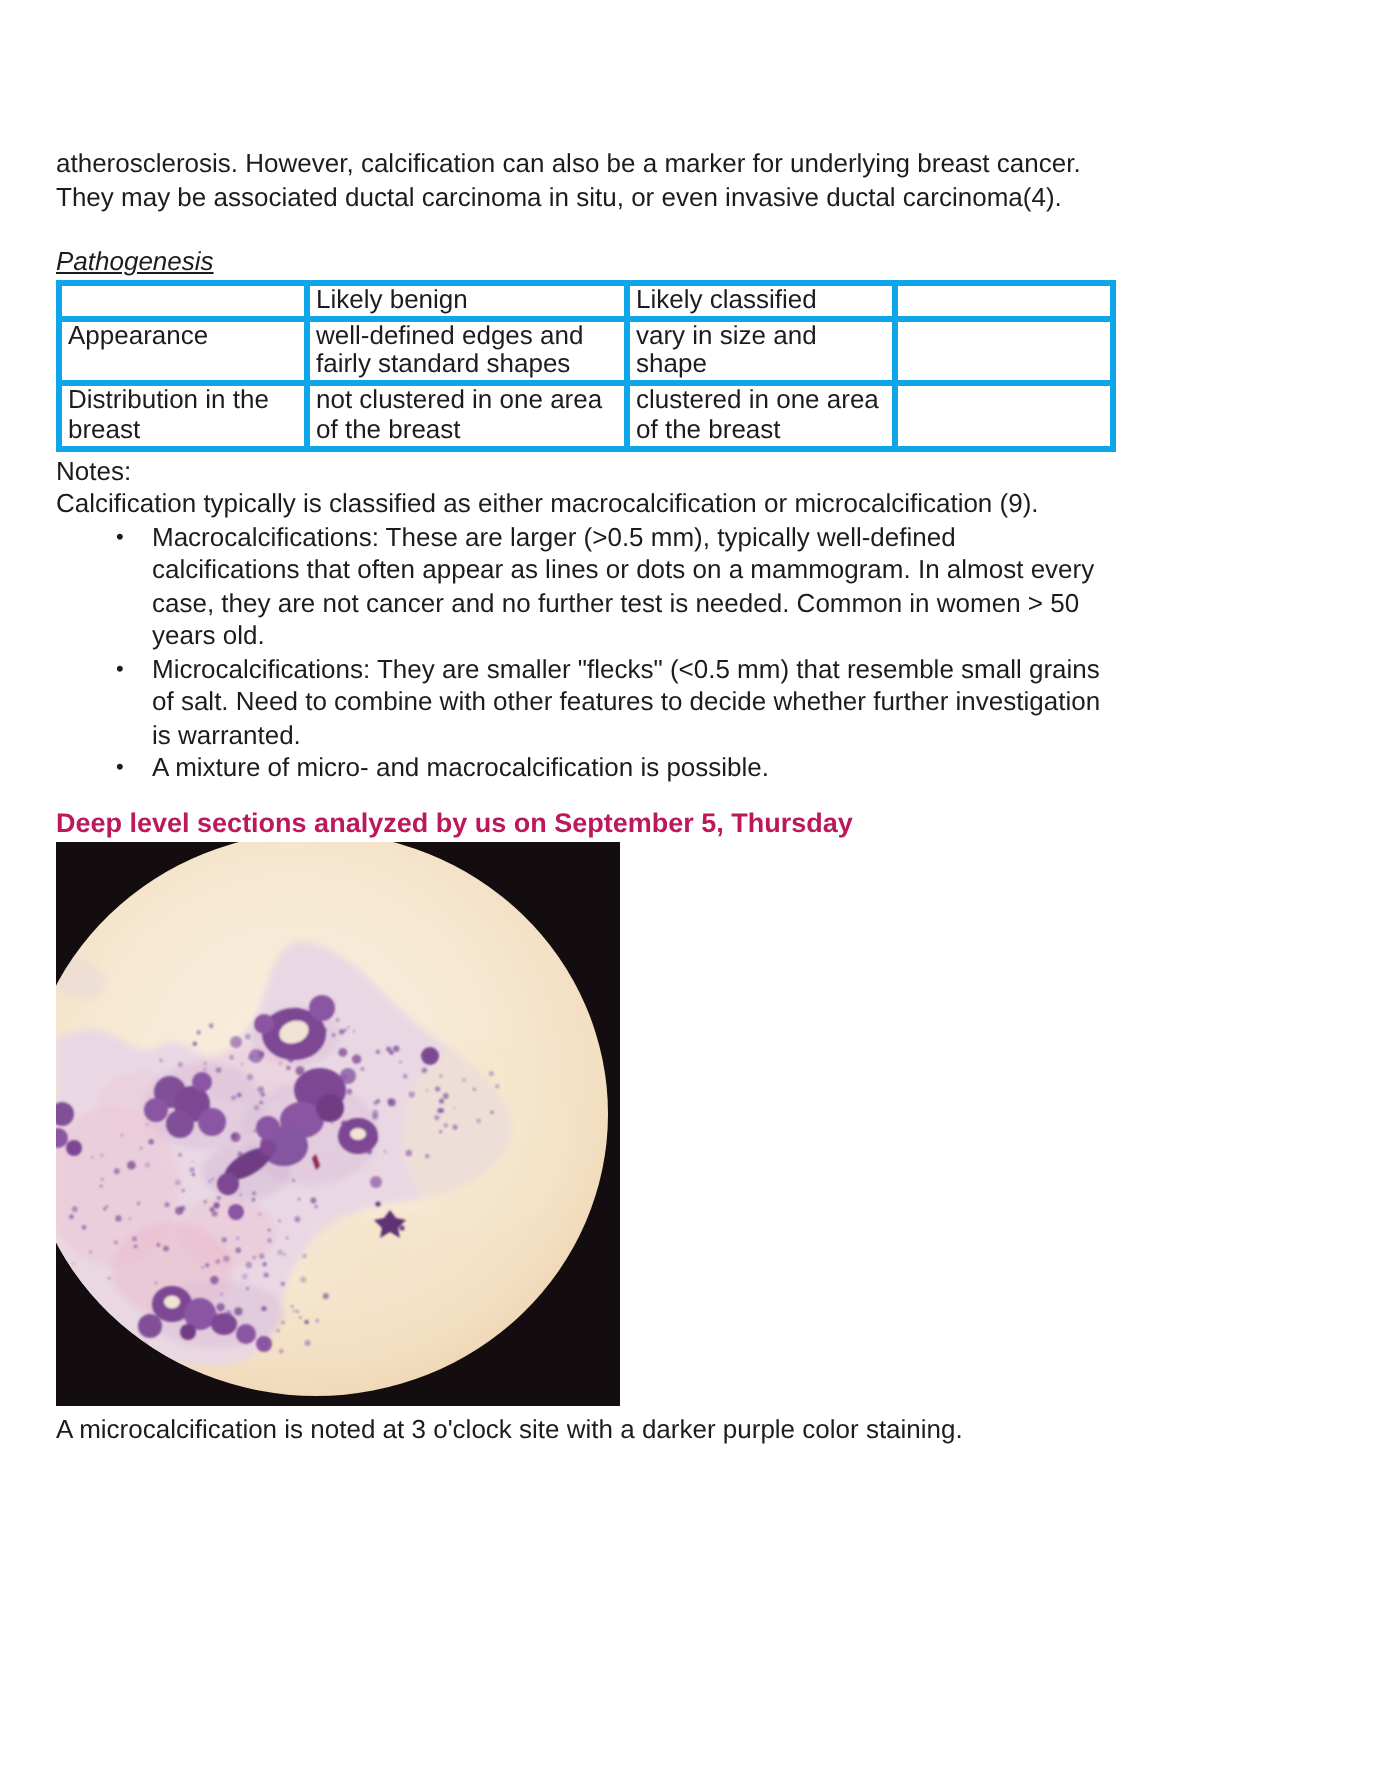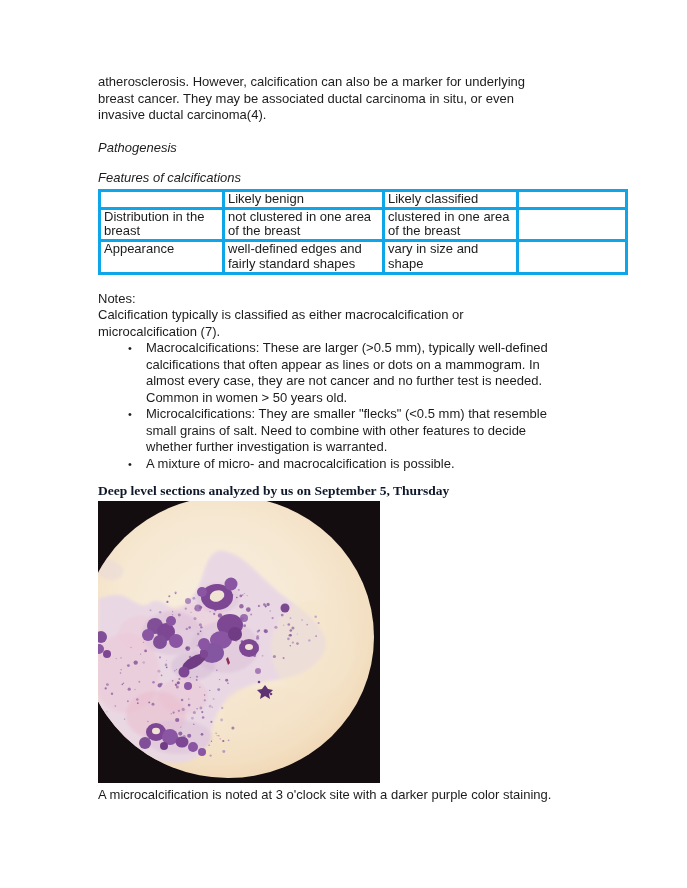--- a/index.html
+++ b/index.html
@@ -2,34 +2,34 @@
 <html><head>
 <meta charset="utf-8">
 <style>
   html,body{margin:0;padding:0;background:#ffffff;}
   body{
     width:687px;height:888px;overflow:hidden;
     font-family:"Liberation Sans","DejaVu Sans",sans-serif;
     font-size:13px;line-height:16.5px;color:#1c1c1c;
     -webkit-font-smoothing:antialiased;
   }
-  .page{box-sizing:border-box;width:609px;height:888px;padding:74px 56px 0 98px;}
+  .page{box-sizing:border-box;width:609px;height:888px;padding:74px 56px 0 28px;}
   p{margin:0;}
-  .italic{font-style:italic;}
+  .italic{font-style:italic;text-decoration:underline;}
   .patho-heading{margin-top:16px;}
   .patho-body{text-indent:40px;}
   .features-heading{margin-top:14px;margin-bottom:2px;}
   table.features{border-collapse:collapse;table-layout:fixed;width:527px;}
   table.features td{
     border:3px solid #0ea5e9;padding:0 3px;vertical-align:top;
     font-size:13px;line-height:14.8px;
     overflow:hidden;
   }
   table.features tr.hdr td{height:15px;line-height:14px;}
-  .notes-heading{margin-top:16px;}
+  .notes-heading{margin-top:2px;}
   ul.notes-list{margin:0;padding:0 0 0 48px;list-style:none;}
   ul.notes-list li{position:relative;}
   ul.notes-list li .marker{
     position:absolute;left:-18px;top:0;font-size:11px;
   }
   .section-heading{
     margin-top:11px;font-weight:bold;font-size:13.5px;color:#e43029;
   }
   .magnification{margin:0;}
   figure.micrograph{margin:1px 0 0 0;width:282px;height:282px;line-height:0;}
@@ -37,70 +37,69 @@
 </style>
 </head>
 <body>
 
 <div class="page">
 
   <p>atherosclerosis. However, calcification can also be a marker for underlying breast cancer. They may be associated ductal carcinoma in situ, or even invasive ductal carcinoma(4).</p>
 
   <p class="italic patho-heading">Pathogenesis</p>
 
-  <p class="italic features-heading">Features of calcifications</p>
 
   <table class="features">
     <colgroup>
         <col style="width:124px">
         <col style="width:160px">
         <col style="width:134px">
         <col style="width:109px">
       </colgroup>
     <tbody>
         <tr class="hdr">
       <td></td>
       <td>Likely benign</td>
       <td>Likely classified</td>
       <td></td>
     </tr>
     <tr>
+      <td>Appearance</td>
+      <td>well-defined edges and fairly standard shapes</td>
+      <td>vary in size and shape</td>
+      <td></td>
+    </tr>
+    <tr>
       <td>Distribution in the breast</td>
       <td>not clustered in one area of the breast</td>
       <td>clustered in one area of the breast</td>
       <td></td>
     </tr>
-    <tr>
-      <td>Appearance</td>
-      <td>well-defined edges and fairly standard shapes</td>
-      <td>vary in size and shape</td>
-      <td></td>
-    </tr>
   </tbody>
     </table>
 
   <p class="notes-heading">Notes:</p>
-  <p>Calcification typically is classified as either macrocalcification or microcalcification (7).</p>
+  <p>Calcification typically is classified as either macrocalcification or microcalcification (9).</p>
 
   <ul class="notes-list">
     <li>
       <span class="marker">•</span>
       <span>Macrocalcifications: These are larger (&gt;0.5 mm), typically well-defined calcifications that often appear as lines or dots on a mammogram. In almost every case, they are not cancer and no further test is needed. Common in women &gt; 50 years old.</span>
     </li>
     <li>
       <span class="marker">•</span>
       <span>Microcalcifications: They are smaller "flecks" (&lt;0.5 mm) that resemble small grains of salt. Need to combine with other features to decide whether further investigation is warranted.</span>
     </li>
     <li>
       <span class="marker">•</span>
       <span>A mixture of micro- and macrocalcification is possible.</span>
     </li>
   </ul>
 
-  <p class="section-heading" style="color: #0f172a; font-family: Liberation Serif, serif;">Deep level sections analyzed by us on September 5, Thursday</p>
+  <p class="section-heading" style="color: #be185d;">Deep level sections analyzed by us on September 5, Thursday</p>
 
   <figure class="micrograph">
     <svg width="282" height="282" viewBox="0 0 282 282" xmlns="http://www.w3.org/2000/svg">
       <defs>
         <radialGradient id="fieldGrad" cx="46%" cy="42%" r="62%">
           <stop offset="0%" stop-color="#f8efe0"></stop>
           <stop offset="55%" stop-color="#f6e8d2"></stop>
           <stop offset="85%" stop-color="#f3dfc2"></stop>
           <stop offset="100%" stop-color="#efd5b2"></stop>
         </radialGradient>

